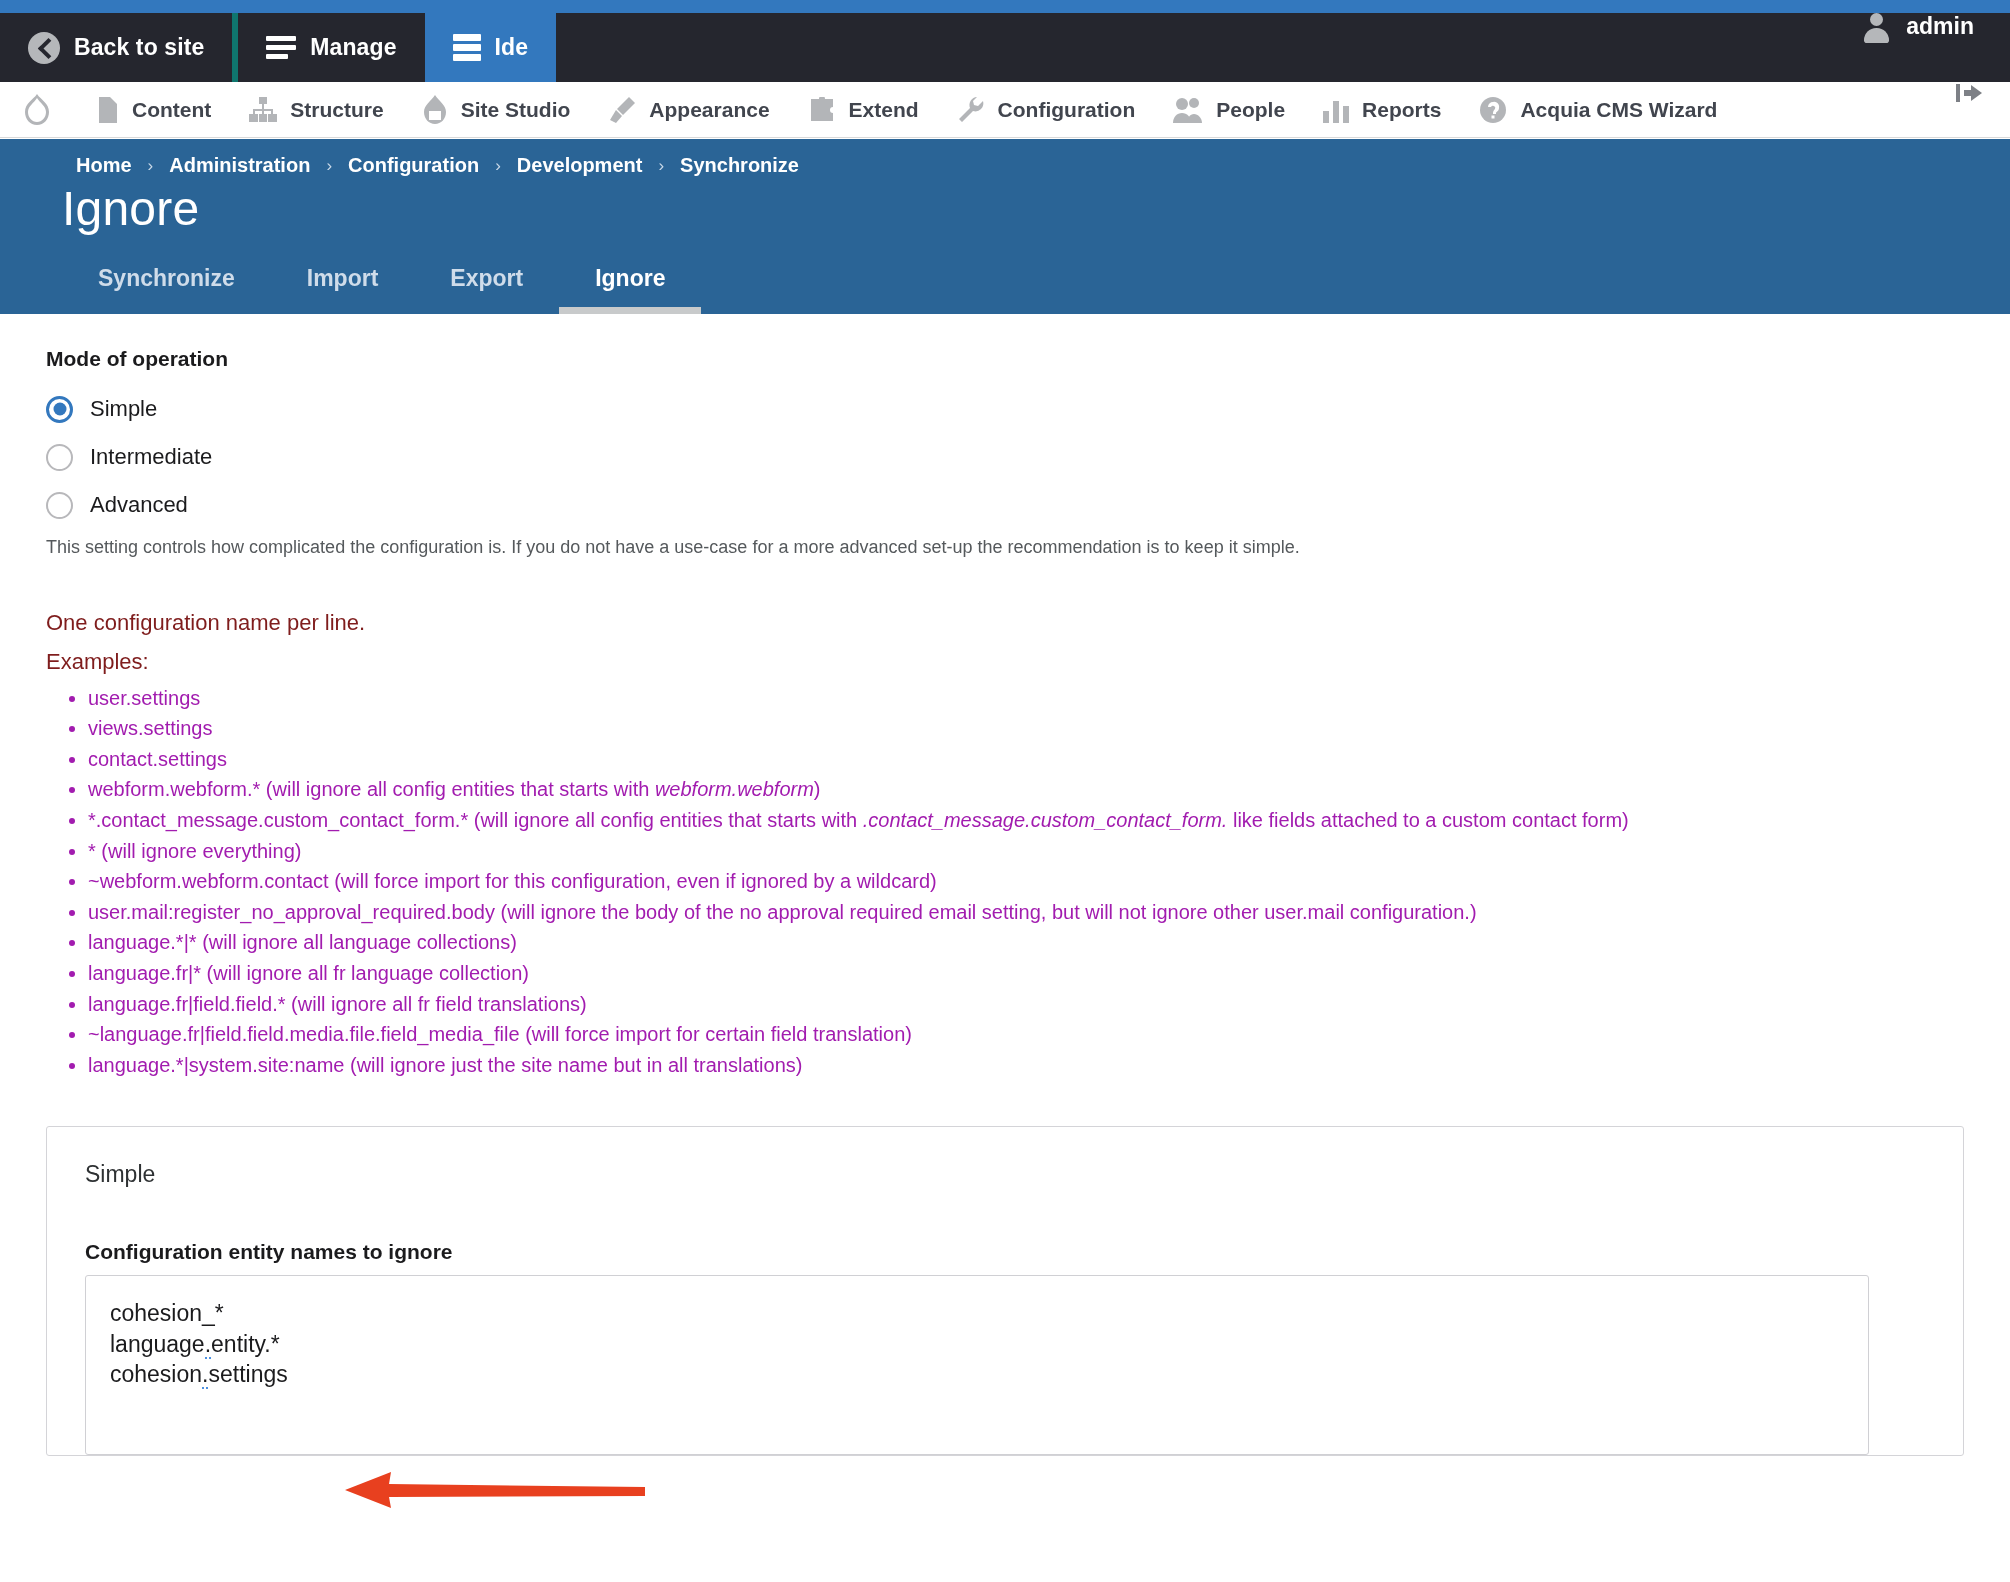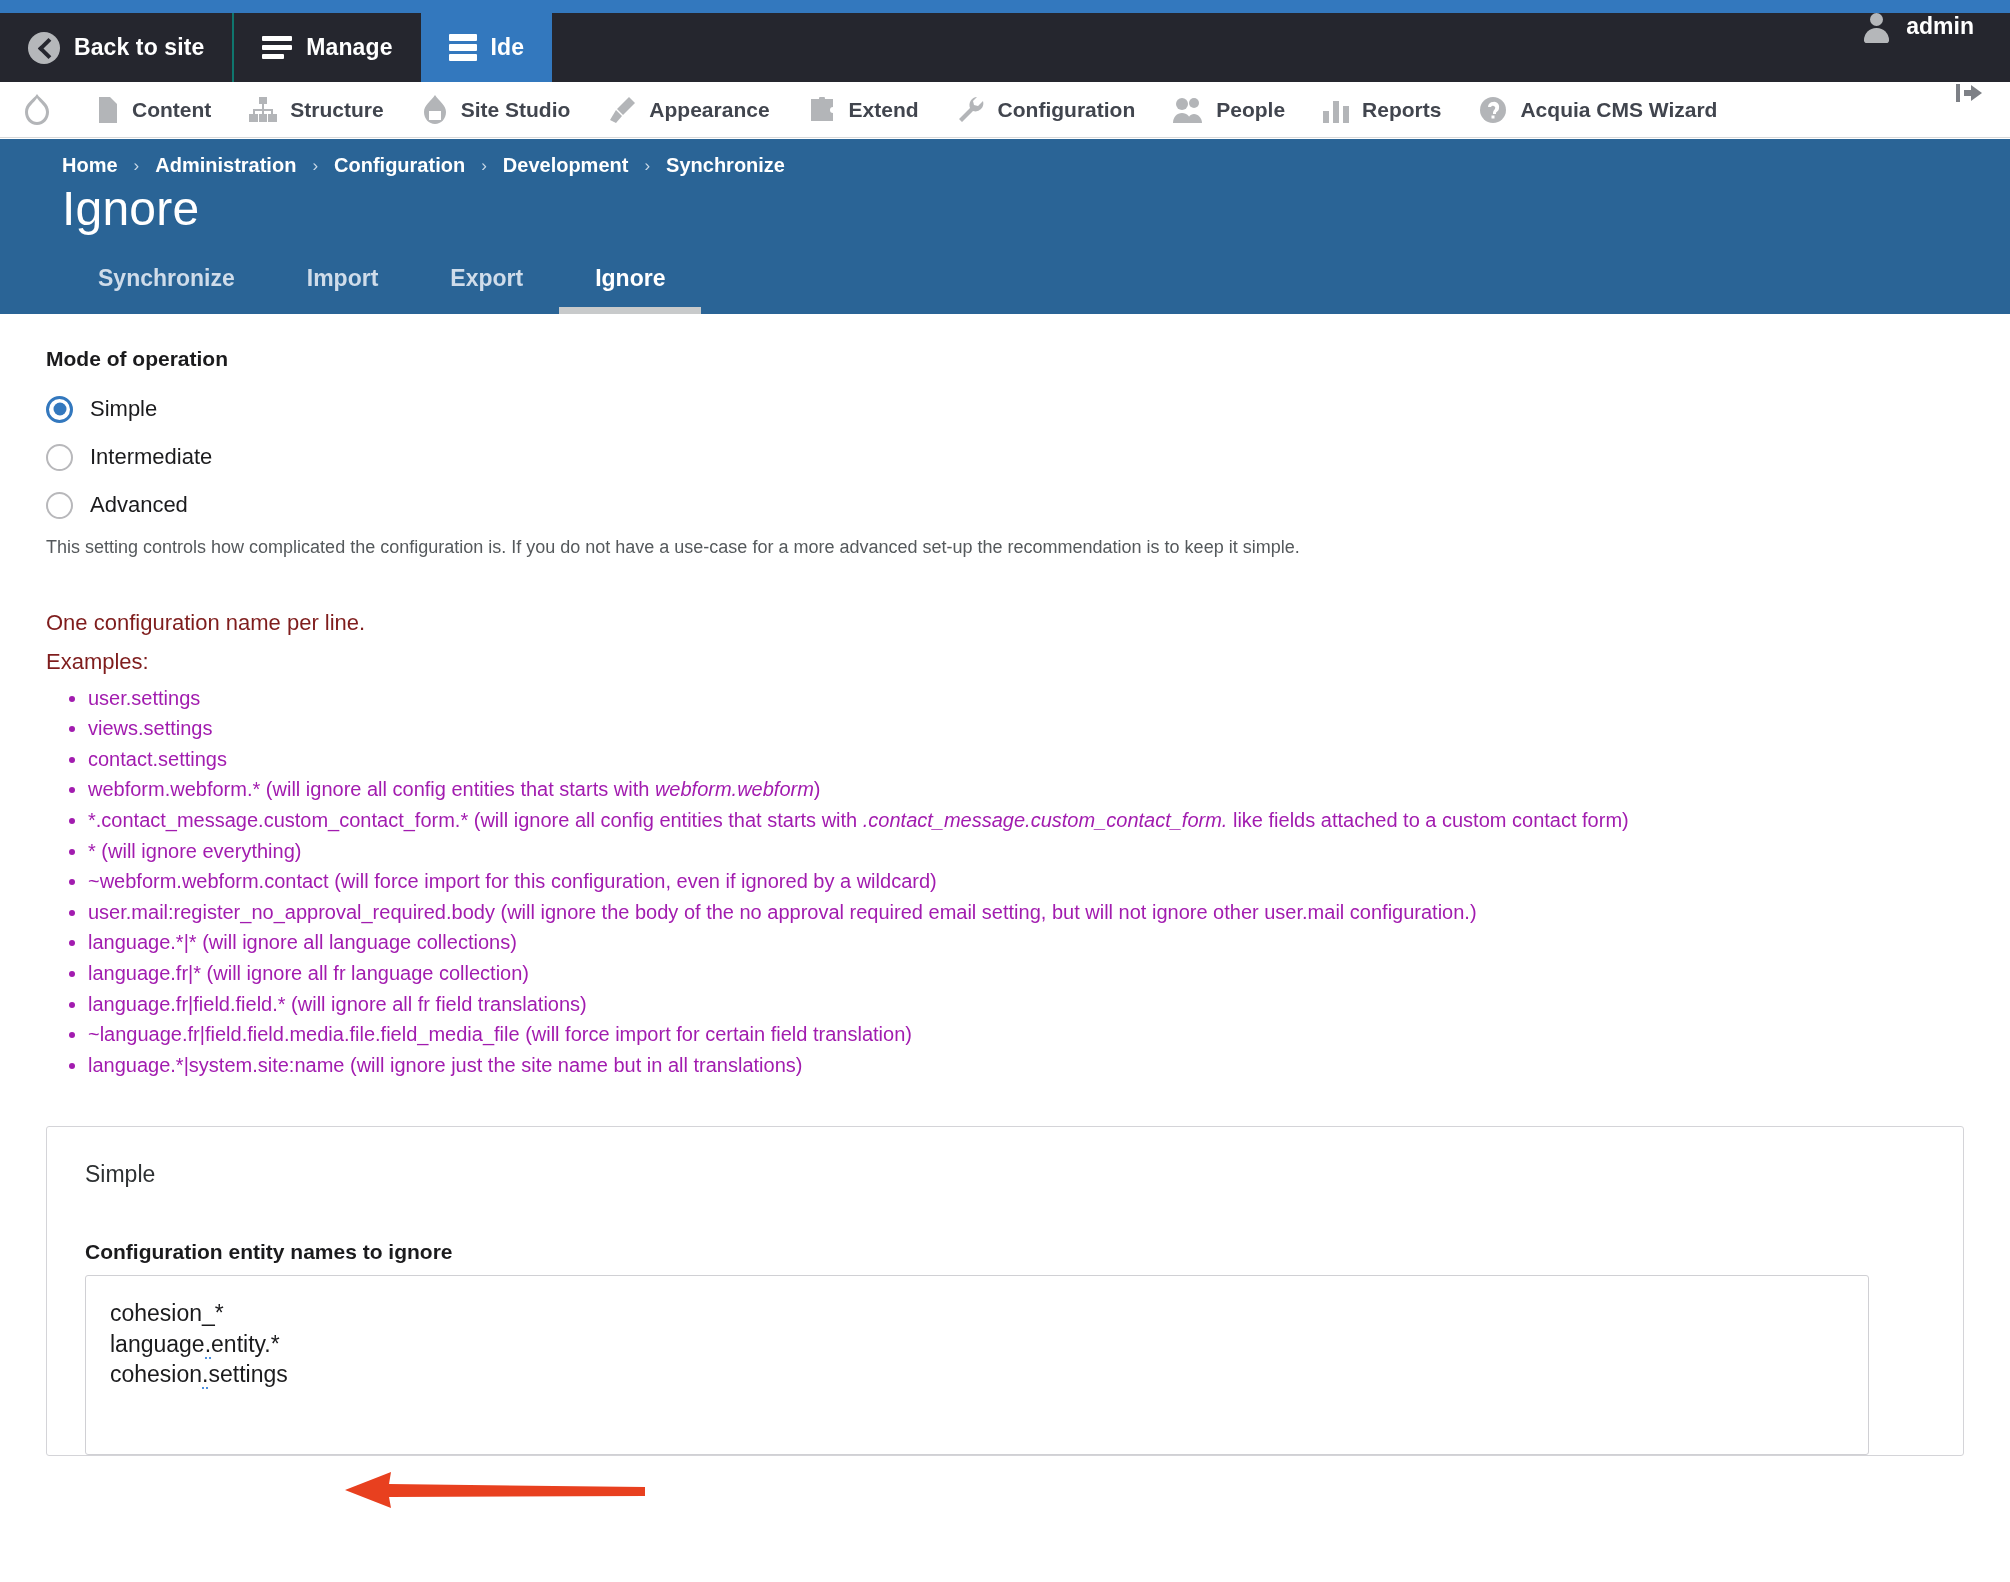--- a/index.html
+++ b/index.html
@@ -26,21 +26,21 @@
     display: flex; align-items: stretch;
   }
   .admin-tab {
     display: flex; align-items: center; gap: 14px;
     padding: 0 28px;
     color: #fff; font-size: 23px; font-weight: bold;
     letter-spacing: .1px;
     cursor: pointer;
     white-space: nowrap;
   }
-  .admin-tab.sep { border-left: 2px solid #0f766e; }
+  .admin-tab.sep { border-left: 6px solid #0f766e; }
   .admin-tab.active { background: #3378be; }
   .admin-spacer { flex: 1; }
   .admin-user {
     display: flex; gap: 16px;
     padding: 0 36px 0 20px;
     color: #fff; font-size: 23px; font-weight: bold;
   }
 
   .ico { display: inline-block; flex: none; }
 
@@ -85,21 +85,21 @@
   .menu-collapse { padding: 0 26px; cursor: pointer; }
 
   .gicon { fill: #b3b5b8; flex: none; }
 
   
   .page-head {
     position: absolute; top: 139px; left: 0; right: 0; height: 175px;
     background: #2a6496;
   }
   .breadcrumb {
-    position: absolute; left: 62px; top: 15px;
+    position: absolute; left: 76px; top: 15px;
     display: flex; align-items: center; gap: 0;
     font-size: 20px; color: #fff;
   }
   .breadcrumb a { color: #fff; text-decoration: none; font-weight: bold; cursor: pointer; }
   .breadcrumb .crumb-sep { margin: 0 16px; color: #c9d9e8; font-size: 17px; }
   .page-title {
     position: absolute; left: 62px; top: 42px;
     color: #fff; font-size: 48px; font-weight: normal; letter-spacing: .2px;
   }
 

